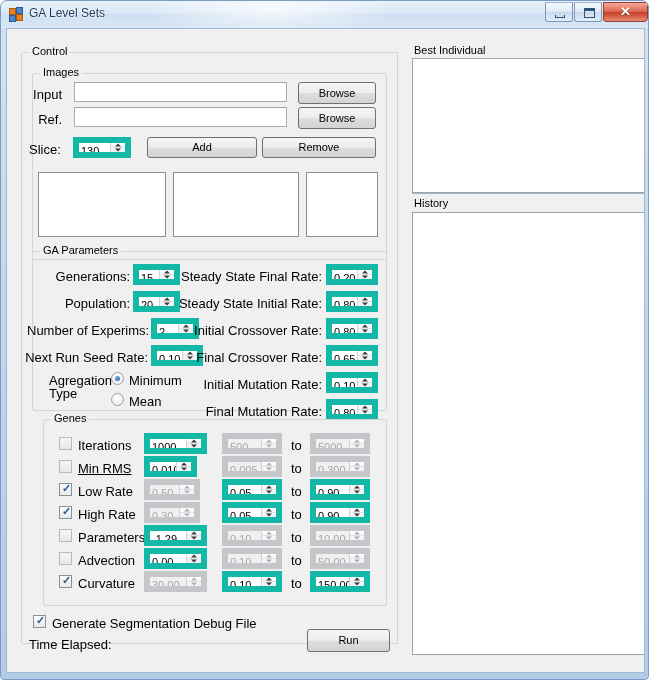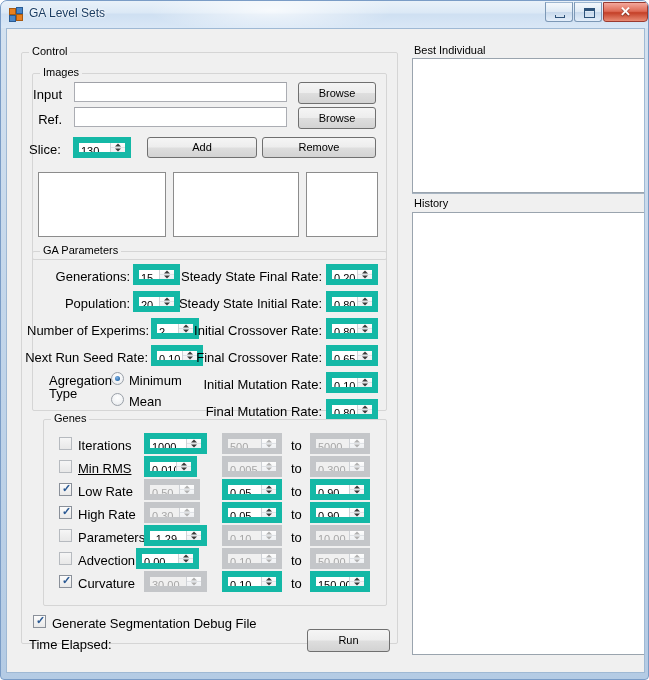--- a/index.html
+++ b/index.html
@@ -699,21 +699,21 @@
             <i></i>
           </div>
         <div class="nb dn">
             <i></i>
           </div>
       </div>
     </div>
 
     <div class="cbx unchecked" style="left:52px; top:523px;"></div>
     <div class="lbl" style="left:71px; top:524px;">Advection</div>
-    <div class="nud" style="left:129px; top:519px; width:63px; height:21px;">
+    <div class="nud" style="left:137px; top:519px; width:63px; height:21px;">
       <div class="nval">0.00</div>
       <div class="nbtns">
         <div class="nb up">
             <i></i>
           </div>
         <div class="nb dn">
             <i></i>
           </div>
       </div>
     </div>

